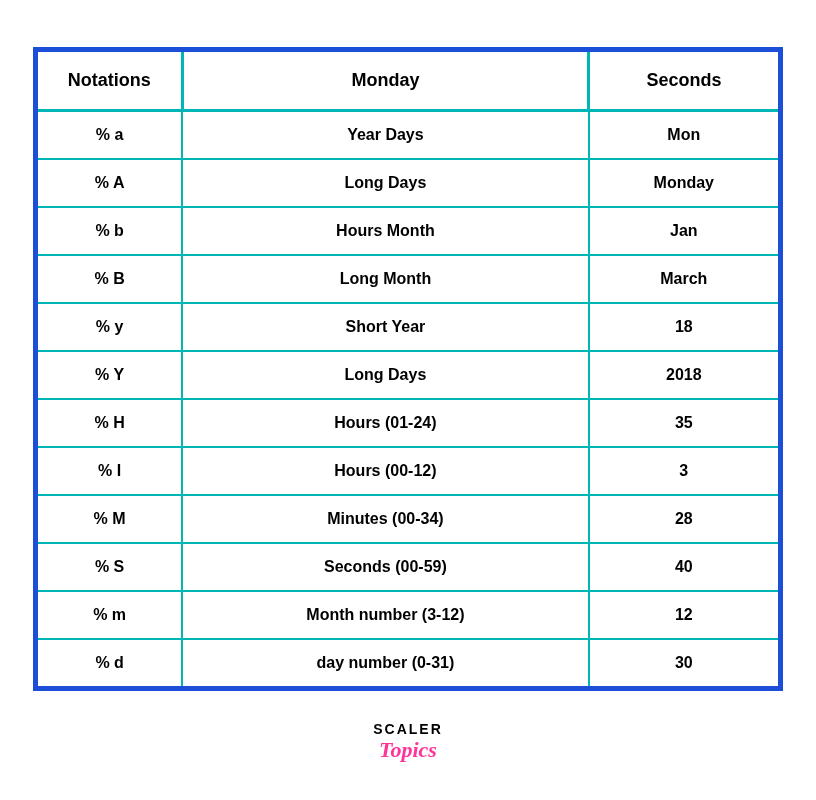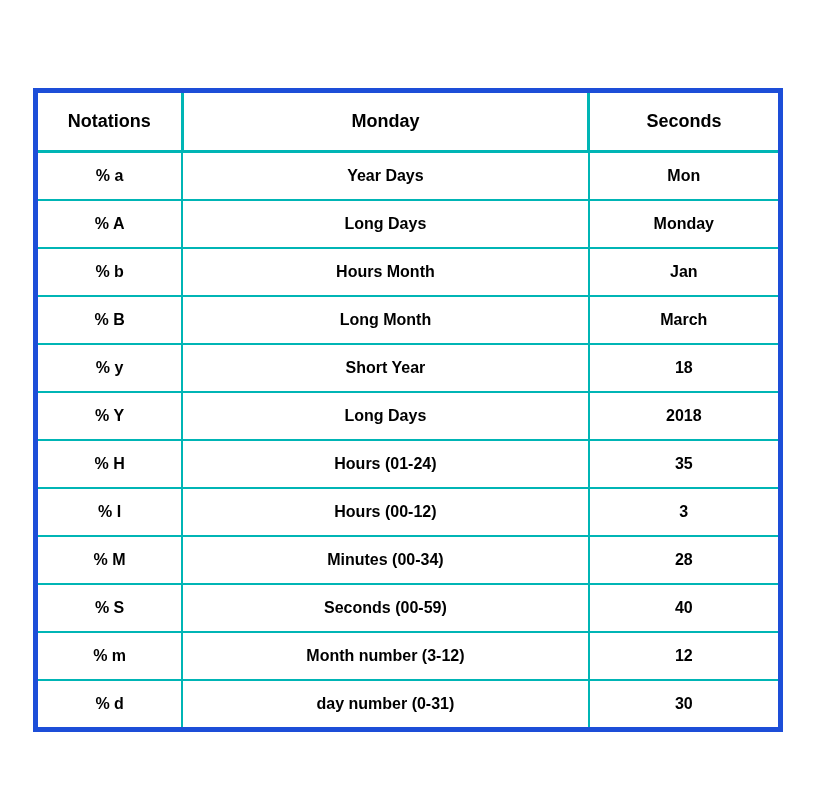--- a/index.html
+++ b/index.html
@@ -155,13 +155,17 @@
           <td>12</td>
         </tr>
         <tr>
           <td>% d</td>
           <td>day number (0-31)</td>
           <td>30</td>
         </tr>
       </tbody>
   </table>
 
+  <div class="footer">
+    <span class="footer-scaler">SCALER</span>
+    <span class="footer-topics">Topics</span>
+  </div>
 </div>
 
 </body></html>

